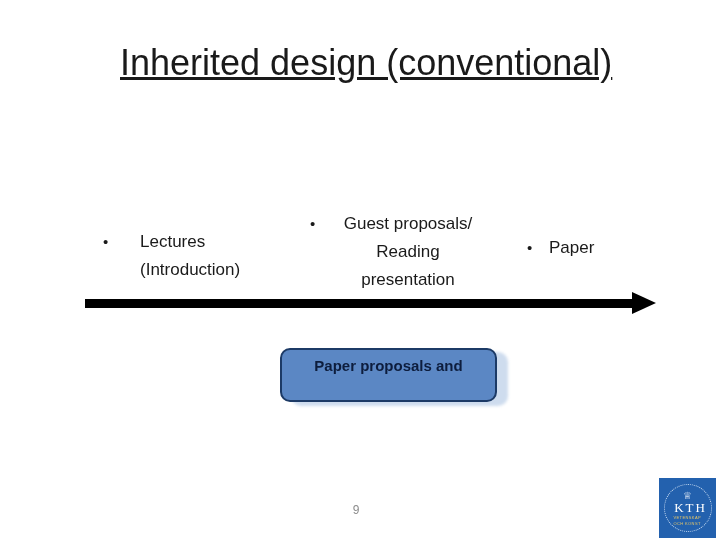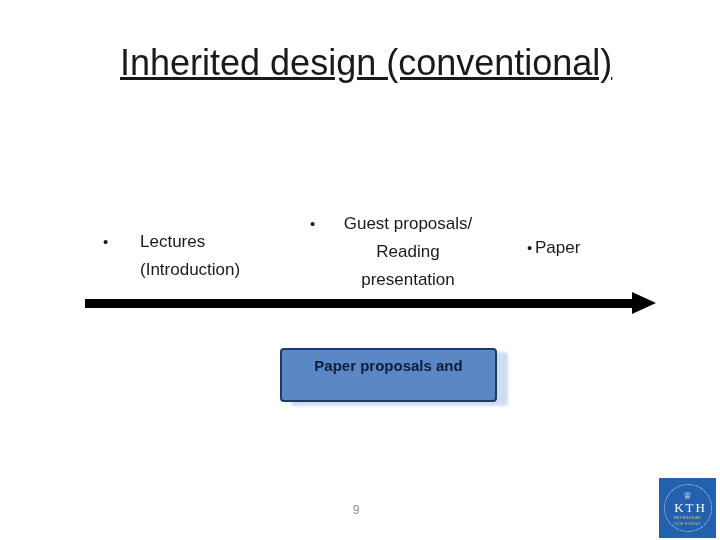--- a/index.html
+++ b/index.html
@@ -36,21 +36,21 @@
     position: absolute;
     left: 0;
     top: 0;
     font-size: 15px;
   }
   .bg-left  { left: 103px; top: 228px; width: 170px; }
   .bg-left  .lines { margin-left: 37px; text-align: left; }
   .bg-mid   { left: 332px; top: 210px; width: 152px; text-align: center; }
   .bg-mid   .bullet { left: -22px; }
   .bg-right { left: 527px; top: 234px; width: 160px; }
-  .bg-right .lines { margin-left: 8px; text-align: left; }
+  .bg-right .lines { margin-left: 22px; text-align: left; }
 
   .arrow-shaft {
     position: absolute;
     left: 85px;
     top: 299px;
     width: 552px;
     height: 9px;
     background: var(--arrow, #000);
   }
   .arrow-head {
@@ -66,21 +66,21 @@
 
   .callout {
     position: absolute;
     left: 280px;
     top: 348px;
     width: 213px;
     height: 44px;
     padding-top: 6px;
     background: var(--callout-fill, #5b87c4);
     border: 2px solid var(--callout-border, #1c3a66);
-    border-radius: 4px;
+    border-radius: 10px;
     box-shadow: 11px 4px 3px rgba(190, 208, 232, 0.75);
     text-align: center;
     font-size: 15px;
     font-weight: bold;
     line-height: 19px;
     color: var(--callout-text, #0d1d3d);
   }
 
   .page-number {
     position: absolute;

